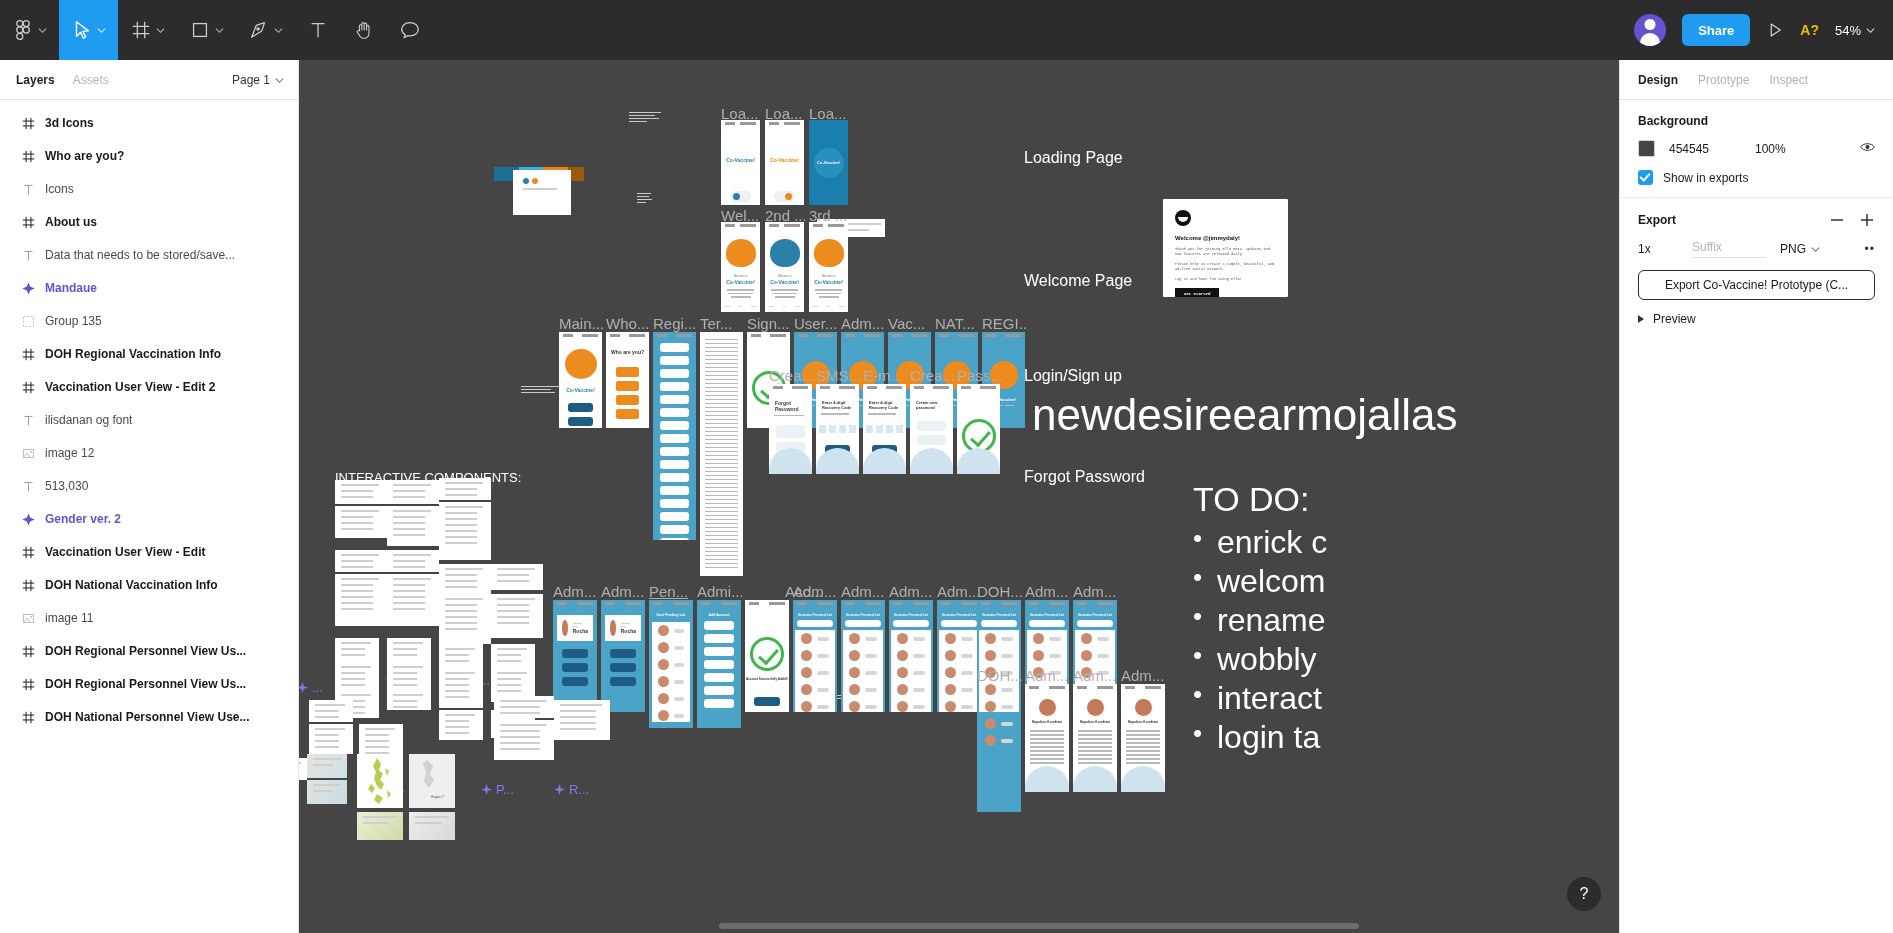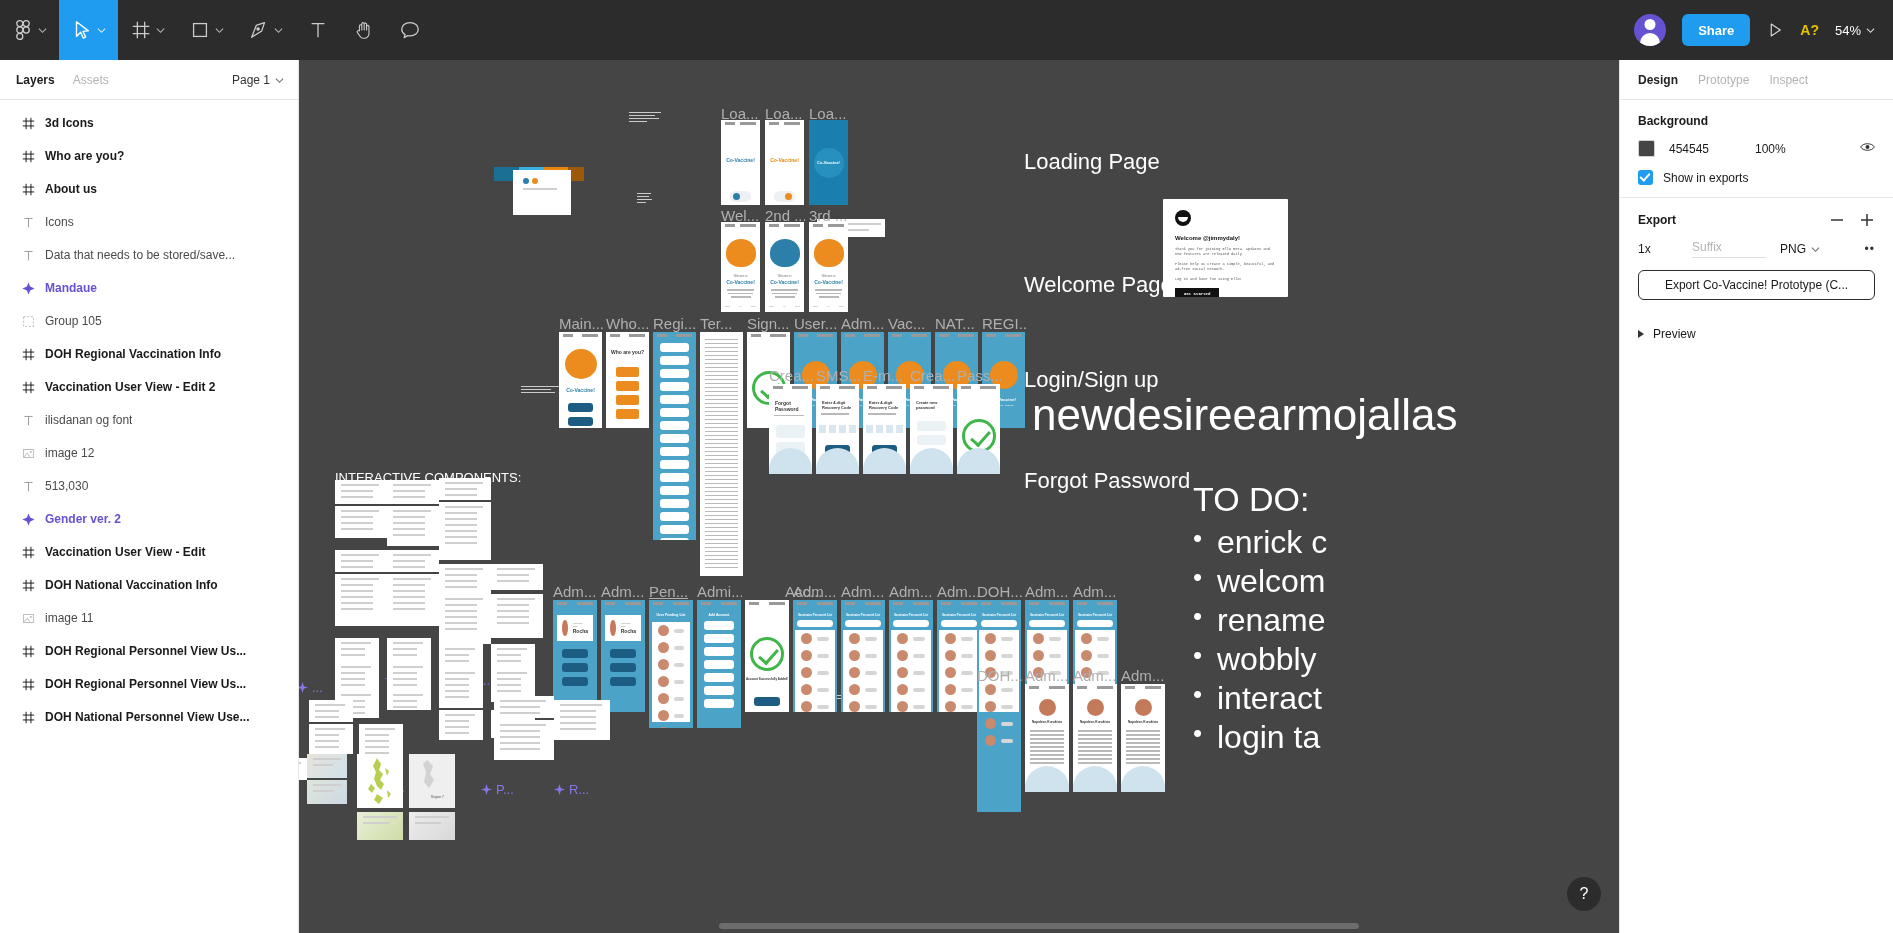--- a/index.html
+++ b/index.html
@@ -142,42 +142,42 @@
   .exp-format { display: flex; align-items: center; gap: 5px; margin-left: 14px; cursor: pointer; }
   .exp-more { margin-left: auto; cursor: pointer; color: #333; letter-spacing: 1px; }
   .export-btn {
     width: 100%; height: 30px; border: 1px solid #2c2c2c; border-radius: 6px;
     background: #fff; font-size: 12px; color: #1a1a1a; cursor: pointer;
     font-family: "Liberation Sans", sans-serif;
     white-space: nowrap; overflow: hidden; text-overflow: ellipsis;
     padding: 0 10px;
   }
   .preview-row {
-    display: flex; align-items: center; gap: 9px; margin-top: 27px;
+    display: flex; align-items: center; gap: 9px; margin-top: 12px;
     font-size: 12px; color: #1a1a1a; cursor: pointer;
   }
   .tri-r { width: 0; height: 0; border-left: 6px solid #333; border-top: 4px solid transparent; border-bottom: 4px solid transparent; }
 
   
   .canvas {
     position: absolute; top: 60px; left: 299px;
     width: 1320px; height: 873px; background: #454545;
     overflow: hidden; z-index: 5;
   }
   .frame-label {
     position: absolute; font-size: 15px; color: #b0b0b0;
     white-space: nowrap; overflow: hidden; cursor: pointer;
   }
   .phone {
     position: absolute; background: #fff; overflow: hidden; cursor: pointer;
   }
   .canvas-note {
     position: absolute; color: #fff; white-space: nowrap; cursor: pointer;
   }
-  .note-lg { font-size: 22px; }
+  .note-lg { font-size: 16px; }
   .todo { position: absolute; color: #fff; cursor: pointer; }
   .todo-title { font-size: 34px; margin-bottom: 4px; }
   .todo ul { list-style: none; padding-left: 24px; }
   .todo li { font-size: 32px; line-height: 1.22; position: relative; white-space: nowrap; }
   .todo li::before {
     content: "•"; position: absolute; left: -24px; font-size: 26px;
   }
   .big-email {
     position: absolute; color: #fff; font-size: 44px; white-space: nowrap; cursor: pointer;
   }
@@ -365,53 +365,53 @@
           <span class="layer-name">3d Icons</span>
         </div>
         <div class="layer-row ">
           <span class="layer-ico"><svg viewBox="0 0 16 16">
               <g stroke="#1a1a1a" stroke-width="1.2" fill="none">
                 <path d="M5 1 L5 15 M11 1 L11 15 M1 5 L15 5 M1 11 L15 11"></path>
               </g>
             </svg></span>
           <span class="layer-name">Who are you?</span>
         </div>
+        <div class="layer-row dim">
+          <span class="layer-ico"><svg viewBox="0 0 16 16">
+              <path d="M3 3 L13 3 M8 3 L8 14" stroke="#9a9a9a" stroke-width="1.2" fill="none"></path>
+            </svg></span>
+          <span class="layer-name">Icons</span>
+        </div>
         <div class="layer-row ">
           <span class="layer-ico"><svg viewBox="0 0 16 16">
               <g stroke="#1a1a1a" stroke-width="1.2" fill="none">
                 <path d="M5 1 L5 15 M11 1 L11 15 M1 5 L15 5 M1 11 L15 11"></path>
               </g>
             </svg></span>
           <span class="layer-name">About us</span>
         </div>
         <div class="layer-row dim">
           <span class="layer-ico"><svg viewBox="0 0 16 16">
               <path d="M3 3 L13 3 M8 3 L8 14" stroke="#9a9a9a" stroke-width="1.2" fill="none"></path>
             </svg></span>
-          <span class="layer-name">Icons</span>
-        </div>
-        <div class="layer-row dim">
-          <span class="layer-ico"><svg viewBox="0 0 16 16">
-              <path d="M3 3 L13 3 M8 3 L8 14" stroke="#9a9a9a" stroke-width="1.2" fill="none"></path>
-            </svg></span>
           <span class="layer-name">Data that needs to be stored/save...</span>
         </div>
         <div class="layer-row comp">
           <span class="layer-ico"><svg viewBox="0 0 16 16">
               <path d="M8 0.5 L10 5.5 L15.5 8 L10 10.5 L8 15.5 L6 10.5 L0.5 8 L6 5.5 Z" fill="#6552d0"></path>
             </svg></span>
           <span class="layer-name">Mandaue</span>
         </div>
         <div class="layer-row dim">
           <span class="layer-ico"><svg viewBox="0 0 16 16">
               <g stroke="#b5b5b5" stroke-width="1.1" fill="none" stroke-dasharray="2.5 2">
                 <rect x="2" y="2" width="12" height="12"></rect>
               </g>
             </svg></span>
-          <span class="layer-name">Group 105</span>
+          <span class="layer-name">Group 135</span>
         </div>
         <div class="layer-row ">
           <span class="layer-ico"><svg viewBox="0 0 16 16">
               <g stroke="#1a1a1a" stroke-width="1.2" fill="none">
                 <path d="M5 1 L5 15 M11 1 L11 15 M1 5 L15 5 M1 11 L15 11"></path>
               </g>
             </svg></span>
           <span class="layer-name">DOH Regional Vaccination Info</span>
         </div>
         <div class="layer-row ">

